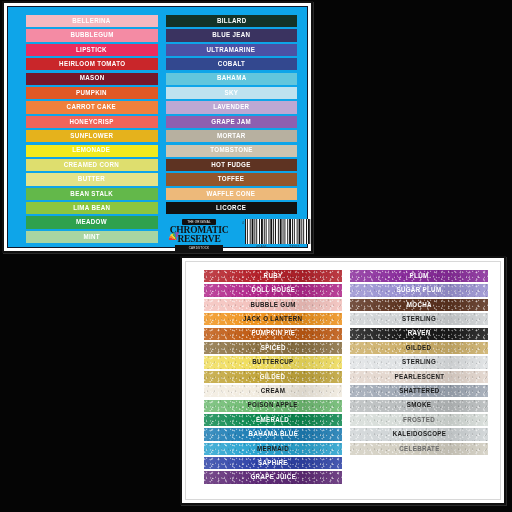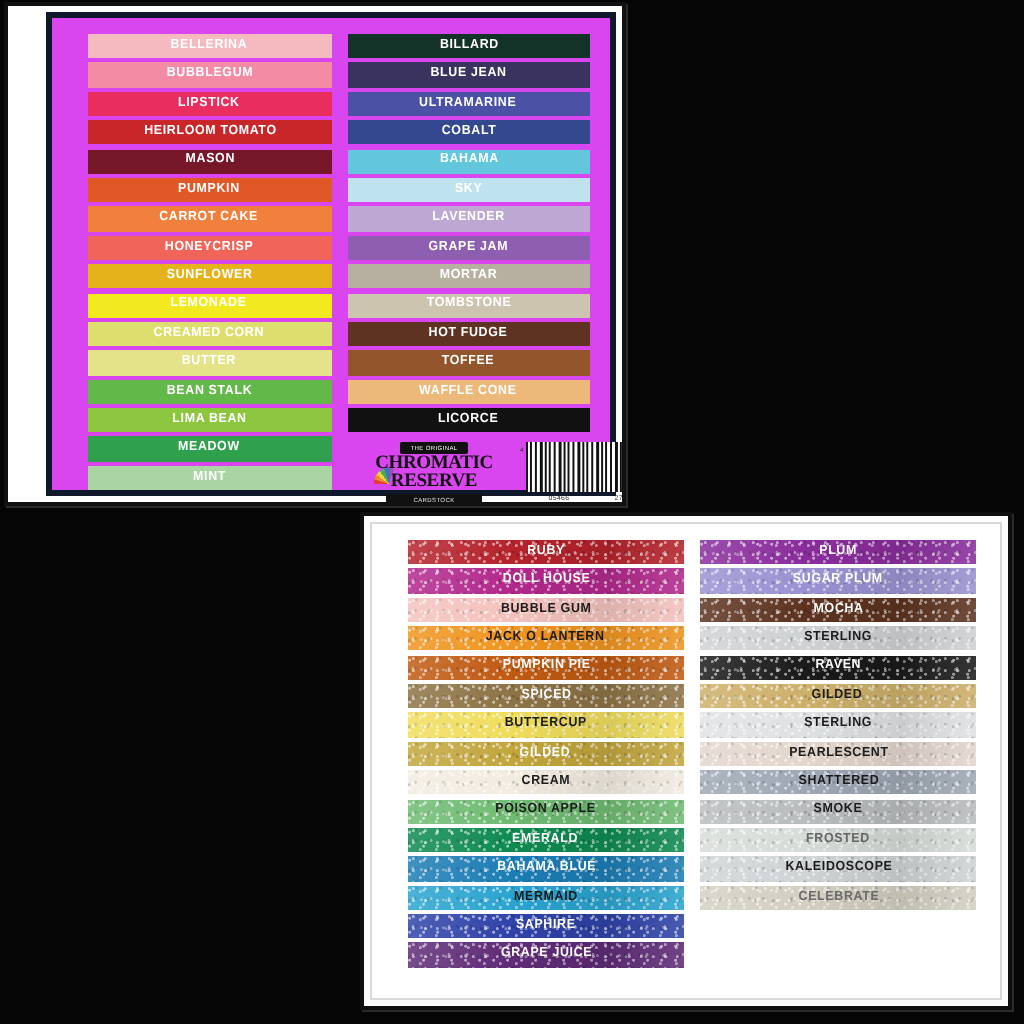--- a/index.html
+++ b/index.html
@@ -35,23 +35,22 @@
     border: 2px solid #111111;
     box-shadow: 1px 1px 0 #2a2a2a;
   }
 
   #card-standard .card-inner {
     position: absolute;
     left: 3px;
     top: 3px;
     right: 3px;
     bottom: 3px;
-    background: #d946ef;
-    border: 3px solid #0f172a;
-    margin-left: 16px;
+    background: #0ea5e9;
+    border: 1px solid #0f172a;
   }
 
   #card-specialty {
     left: 180px;
     top: 256px;
     width: 326px;
     height: 249px;
     border: 2px solid #101010;
     box-shadow: 1px 1px 0 #2a2a2a;
   }

